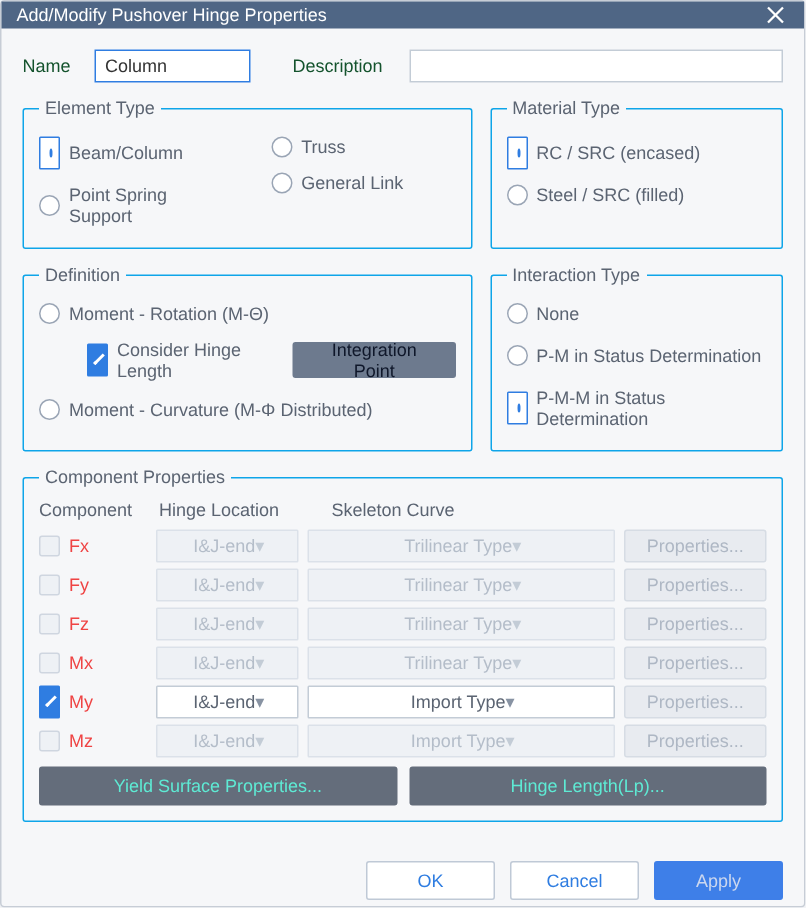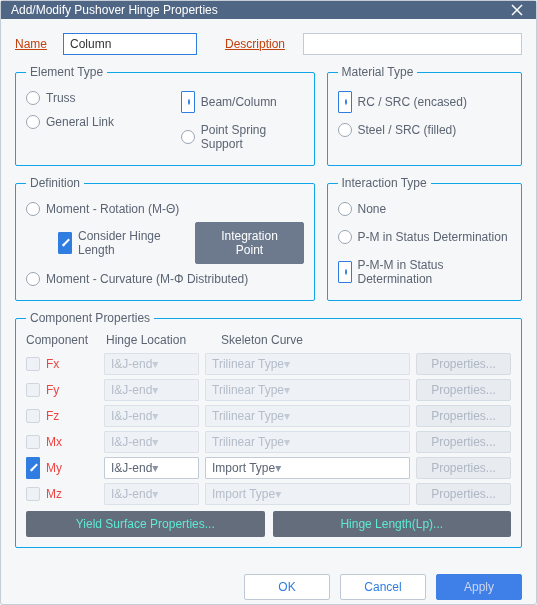--- a/index.html
+++ b/index.html
@@ -4,47 +4,47 @@
 <style>
 *{box-sizing:border-box;font-family:"Segoe UI",Arial,sans-serif;font-size:12px;}
 body{margin:0;background:#eef0f3;width:537px;height:605px;overflow:hidden;}
 .window{width:537px;height:605px;background:#f6f7f9;border:1px solid #c7cdd6;border-radius:3px;display:flex;flex-direction:column;}
 .titlebar{height:30px;background:#4f6685;color:#fff;display:flex;align-items:center;padding:0 10px;font-size:12px;}
 .titlebar .ttext{flex:1;}
 .titlebar .close{width:18px;height:18px;display:flex;align-items:center;justify-content:center;cursor:pointer;}
 .titlebar .close svg{stroke:#fff;}
 .content{flex:1;padding:14px 14px 6px 14px;}
 .row{display:flex;align-items:center;margin-bottom:10px;gap:8px;}
-label.lbl{color:#c2410c;text-decoration:underline;}
+label.lbl{color:#14532d;}
 input.text{height:22px;border:1px solid #2f7de1;outline:none;padding:2px 6px;background:#fff;color:#333;}
 input.text.plain{border:1px solid #c3ccd6;}
 fieldset{border:1px solid #0ea5e9;border-radius:2px;margin:0 0 10px 0;padding:8px 10px 10px 10px;}
 legend{color:#5b6472;padding:0 4px;font-size:12px;}
 .two{display:flex;gap:12px;}
 .two>fieldset{flex:1;}
 .radio,.check{display:flex;align-items:center;gap:6px;margin:4px 0;color:#5b6472;cursor:pointer;}
 .rbox,.cbox{width:14px;height:14px;border:1px solid #9aa5b5;border-radius:50%;background:#fff;display:flex;align-items:center;justify-content:center;flex-shrink:0;}
 .cbox{border-radius:2px;}
 .rbox.sel{border-color:#2f7de1;}
 .rbox.sel::after{content:"";width:6px;height:6px;background:#2f7de1;border-radius:50%;}
 .cbox.sel{background:#2f7de1;border-color:#2f7de1;}
 .cbox.sel::after{content:"";width:4px;height:7px;border:solid #fff;border-width:0 2px 2px 0;transform:rotate(45deg);margin-top:-2px;}
 .cbox.dis{background:#eef1f5;border-color:#cfd6e0;}
-.btn{height:42px;border:1px solid #6d7a8e;background:#6d7a8e;color:#ffffff;border-radius:2px;padding:0 14px;cursor:pointer;display:inline-flex;align-items:center;justify-content:center;}
+.btn{height:24px;border:1px solid #6d7a8e;background:#6d7a8e;color:#0f172a;border-radius:2px;padding:0 14px;cursor:pointer;display:inline-flex;align-items:center;justify-content:center;}
 .btn.light{background:#fff;color:#2f7de1;border-color:#bfc9d6;}
 .btn.apply{background:#3e7fe8;border-color:#3e7fe8;color:#cbd7ef;}
 .cols{display:flex;gap:32px;}
 .cols .col1{flex:1;}
 .compgrid .hdr{display:flex;color:#5b6472;margin-bottom:6px;}
 .compgrid .hdr .h1{width:80px;}
 .compgrid .hdr .h2{width:115px;}
 .compgrid .hdr .h3{flex:1;}
 .comprow{display:flex;align-items:center;gap:6px;margin-bottom:4px;}
 .comprow .cwrap{width:72px;display:flex;align-items:center;gap:6px;}
-.sel{height:22px;border:1px solid #c3ccd6;background:#fff;display:flex;align-items:center;justify-content:flex-start;padding:0 4px 0 6px;color:#5b6472;border-radius:1px;cursor:pointer;}
+.sel{height:22px;border:1px solid #c3ccd6;background:#fff;display:flex;align-items:center;justify-content:center;padding:0 4px 0 6px;color:#5b6472;border-radius:1px;cursor:pointer;}
 .sel.disabled{background:#eef1f5;color:#b4bdc9;border-color:#dbe1e9;}
 .sel .chev{color:#8893a3;}
 .sel.disabled .chev{color:#c3ccd6;}
 .propbtn{width:95px;height:22px;background:#e8ebf0;border:1px solid #d6dce4;color:#aeb7c4;border-radius:2px;display:flex;align-items:center;justify-content:center;}
 .widehl{width:95px;}
 .widesc{flex:1;}
 .footbtns{display:flex;gap:8px;}
 .footbtn{flex:1;height:26px;background:#646d7b;color:#5eead4;border:none;border-radius:2px;cursor:pointer;}
 .bottom{display:flex;justify-content:flex-end;gap:10px;padding:10px 14px 14px 0;}
 .bottom .b{width:86px;height:26px;}
@@ -61,47 +61,47 @@
       <svg width="12" height="12" viewBox="0 0 12 12">
           <line x1="1" y1="1" x2="11" y2="11" stroke-width="1.5"></line>
           <line x1="11" y1="1" x2="1" y2="11" stroke-width="1.5"></line>
         </svg>
     </span>
   </div>
   <div class="content">
 
     <div class="row">
       <label class="lbl" style="width:40px">Name</label>
-      <input class="text" style="width: 134px;" value="Column">
+      <input class="text" style="width: 104px;" value="Column">
       <label class="lbl" style="margin-left:20px;width:70px">Description</label>
       <input class="text plain" style="flex: 1 1 0%;" value="">
     </div>
 
     <div class="two">
       <fieldset style="flex:1.6">
         <legend>Element Type</legend>
         <div class="cols">
           <div class="col1">
             <div class="radio">
+                <span class="rbox sel"></span>
+                <span>Beam/Column</span>
+              </div>
+            <div class="radio" style="margin-top:10px">
+                <span class="rbox"></span>
+                <span>Point Spring Support</span>
+              </div>
+          </div>
+          <div class="col1">
+            <div class="radio">
                 <span class="rbox"></span>
                 <span>Truss</span>
               </div>
             <div class="radio" style="margin-top:10px">
                 <span class="rbox"></span>
                 <span>General Link</span>
-              </div>
-          </div>
-          <div class="col1">
-            <div class="radio">
-                <span class="rbox sel"></span>
-                <span>Beam/Column</span>
-              </div>
-            <div class="radio" style="margin-top:10px">
-                <span class="rbox"></span>
-                <span>Point Spring Support</span>
               </div>
           </div>
         </div>
       </fieldset>
       <fieldset>
         <legend>Material Type</legend>
         <div class="radio">
             <span class="rbox sel"></span>
             <span>RC / SRC (encased)</span>
           </div>

